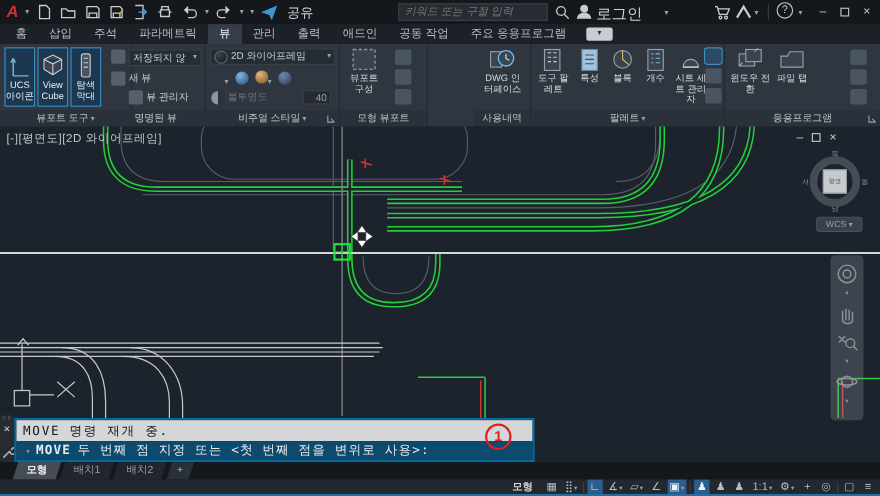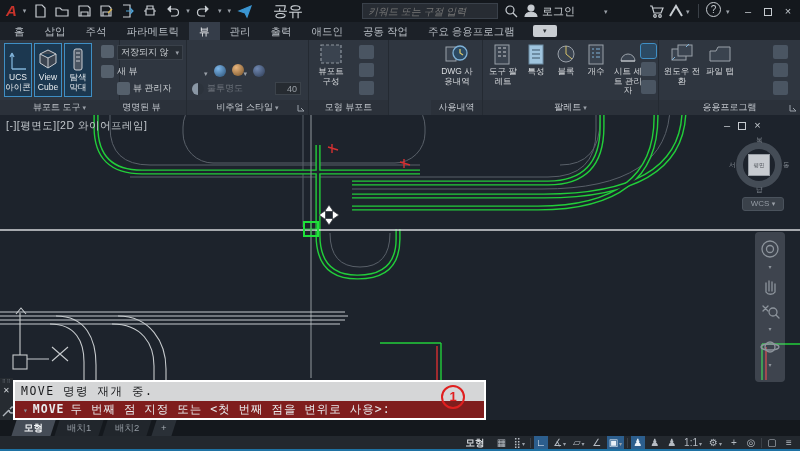--- a/index.html
+++ b/index.html
@@ -7,23 +7,23 @@
 body{position:relative;background:#1d232c;font-family:"Liberation Sans","DejaVu Sans",sans-serif;color:#d0d4d8;-webkit-font-smoothing:antialiased}
 .abs{position:absolute}
 svg{display:block}
 
 #titlebar{position:absolute;left:0;top:0;width:800px;height:22px;background:#14181d;display:flex;align-items:center}
 .qa{display:flex;align-items:center;gap:6px;padding-left:6px}
 .logoA{color:#c8332b;font-weight:bold;font-style:italic;font-size:15px;line-height:20px}
 .carS{font-size:7px;color:#9aa0a8}
 .qi{width:16px;height:16px}
 .qi path,.qi rect,.qi circle{stroke:#c7ccd1;fill:none;stroke-width:1.2}
-.share{color:#cdd2d7;font-size:15px;margin-left:14px}
+.share{color:#cdd2d7;font-size:12px;margin-left:2px}
 #searchbox{position:absolute;left:362px;top:3px;width:136px;height:16px;background:#272c33;border:1px solid #3a414a;color:#9299a2;font-size:10px;font-style:italic;padding:0 5px;outline:none}
-.tbtxt{color:#cdd2d7;font-size:11px}
+.tbtxt{color:#cdd2d7;font-size:14px}
 .winc{position:absolute;top:0;height:22px;width:20px;text-align:center;line-height:22px;color:#c6cbd0;font-size:11px}
 .rsq{display:inline-block;width:8px;height:8px;border:1px solid #c6cbd0;position:relative;top:1px}
 
 #tabrow{position:absolute;left:0;top:22px;width:800px;height:18px;background:#1c2128;display:flex;align-items:stretch;padding-left:4px}
 .rtab{padding:0 10px;font-size:10.5px;line-height:18px;color:#b9bfc6;white-space:nowrap}
 .rtab.active{background:#353d49;color:#f0f2f4}
 #tab-overflow{width:24px;height:12px;background:#c9cdd2;border-radius:2px;margin:3px 0 0 8px;text-align:center;line-height:11px;color:#2a2e33;font-size:7px}
 
 #ribbon{position:absolute;left:0;top:40px;width:800px;height:75px;background:#2f3640}
 .panel{position:absolute;top:0;height:75px;border-right:1px solid #242a32}
@@ -54,23 +54,23 @@
 .vcl{position:absolute;font-size:6.5px;color:#8a9199}
 #wcs{position:absolute;left:742px;top:82px;width:42px;height:14px;background:#3a414a;border:1px solid #4a525c;border-radius:3px;font-size:8px;color:#959ca5;text-align:center;line-height:12px}
 #navbar{position:absolute;left:755px;top:117px;width:30px;height:150px;background:rgba(158,166,176,.26);border-radius:4px;display:flex;flex-direction:column;align-items:center;padding-top:6px;gap:4px}
 #navbar svg path,#navbar svg circle,#navbar svg ellipse{stroke:#8d949c;fill:none;stroke-width:1.3;stroke-linecap:round}
 .navcar{color:#8d949c;font-size:6px;line-height:6px}
 
 #cmd{position:absolute;left:0;top:378px;width:494px;height:42px}
 #grip{position:absolute;left:0;top:0;width:13px;height:42px;background:#262b31}
 #grip .dots{position:absolute;left:2px;top:1px;color:#6d747c;font-size:5px;line-height:4px;letter-spacing:1px}
 #grip .x{position:absolute;left:3px;top:8px;color:#cfd3d7;font-size:8px}
-#redbox{position:absolute;left:13px;top:2px;width:473px;height:40px;border:2px solid #ffffff}
+#redbox{position:absolute;left:13px;top:2px;width:473px;height:40px;border:2px solid #0369a1}
 #cline1{height:19px;background:#d5d6d7;color:#17181a;font-family:"DejaVu Sans Mono","Liberation Mono",monospace;font-size:11.5px;line-height:18px;padding-left:6px;letter-spacing:1.5px;white-space:nowrap;overflow:hidden}
-#cline2{height:17px;background:#7f1d1d;color:#e8eaec;font-family:"DejaVu Sans Mono","Liberation Mono",monospace;font-size:11.5px;line-height:16px;padding-left:8px;letter-spacing:1px;white-space:nowrap;overflow:hidden}
+#cline2{height:17px;background:#0c4a6e;color:#e8eaec;font-family:"DejaVu Sans Mono","Liberation Mono",monospace;font-size:11.5px;line-height:16px;padding-left:8px;letter-spacing:1px;white-space:nowrap;overflow:hidden}
 #cline2 .pcar{color:#8d939b;font-size:8px;margin-right:4px}
 #cline2 b{font-weight:bold;margin-right:6px}
 #anno1{position:absolute;left:441px;top:7px;width:24px;height:24px;border:2.5px solid #e01f1f;border-radius:50%;color:#e01f1f;font-size:13px;font-weight:bold;text-align:center;line-height:20px;background:transparent}
 
 #laytabs{position:absolute;left:0;top:420px;width:800px;height:16px;background:#14181d;display:flex;align-items:stretch;padding-left:14px}
 .ltab{transform:skewX(-18deg);padding:0 10px;margin-right:4px;background:#21262c;font-size:9.5px;line-height:16px;color:#959ca4}
 .ltab span{display:inline-block;transform:skewX(18deg)}
 .ltab.active{background:#454c56;color:#f2f4f6;font-weight:bold}
 .ltab.plus{background:#2a3037;color:#aab0b7;padding:0 7px}
 
@@ -203,20 +203,25 @@
         <span>새 뷰</span>
       </div>
     <div class="rowitem" style="left:20px;top:42px">
         <span class="sicon"></span>
         <span>뷰 관리자</span>
       </div>
     <div class="plabel"><span>명명된 뷰</span></div>
   </div>
 
   <div class="panel" style="left:187px;width:122px">
+    <div class="combo" style="left:4px;top:4px;width:114px">
+      <span class="sphere" style="background:radial-gradient(circle at 35% 30%,#39424e,#11151a);border:1px solid #5b6570"></span>
+      <span>2D 와이어프레임</span>
+        <span class="carS">▾</span>
+    </div>
     <div class="rowitem" style="left:5px;top:24px;gap:6px">
       <span><span class="sphere" style="background:radial-gradient(circle at 35% 30%,#8ea6bb,#3c4document5)"></span><span class="carS">▾</span></span>
       <span class="sphere" style="background:radial-gradient(circle at 35% 30%,#7db6e8,#274d72)"></span>
       <span><span class="sphere" style="background:radial-gradient(circle at 35% 30%,#e8b57d,#724f27)"></span><span class="carS">▾</span></span>
       <span class="sphere" style="background:radial-gradient(circle at 35% 30%,#6f87b0,#2c3a52)"></span>
     </div>
     <div class="rowitem" style="left:5px;top:42px">
       <span class="sphere" style="background:linear-gradient(90deg,#8a97a5 50%,#2c333c 50%)"></span>
       <span class="grayed">불투명도</span>
     </div>
@@ -241,21 +246,21 @@
   </div>
 
 
   <div class="panel" style="left:431px;width:52px">
     <div class="bigbtn" style="left:8px">
       <svg class="bicon" width="24" height="22">
           <rect x="1" y="4" width="10" height="14" fill="#3a434f" stroke="#9aa1a9"></rect>
           <circle cx="15" cy="10" r="7" fill="#2c4a63" stroke="#7fb2d8" stroke-width="1.3"></circle>
           <path d="M15,6 v4 l3,2" stroke="#d8c46a" fill="none" stroke-width="1.3"></path>
         </svg>
-      <span>DWG 사용내역</span>
+      <span>DWG 인터페이스</span>
     </div>
     <div class="plabel"><span>사용내역</span></div>
   </div>
 
   <div class="panel" style="left:483px;width:176px">
     <div class="bigbtn" style="left:2px">
       <svg class="bicon" width="20" height="22">
           <rect x="2" y="2" width="14" height="19" fill="#3a434f" stroke="#9aa1a9"></rect>
           <path d="M5,5 h3 M5,9 h3 M5,13 h3 M10,5 h3 M10,9 h3 M10,13 h3" stroke="#c9cdd2"></path>
         </svg>

